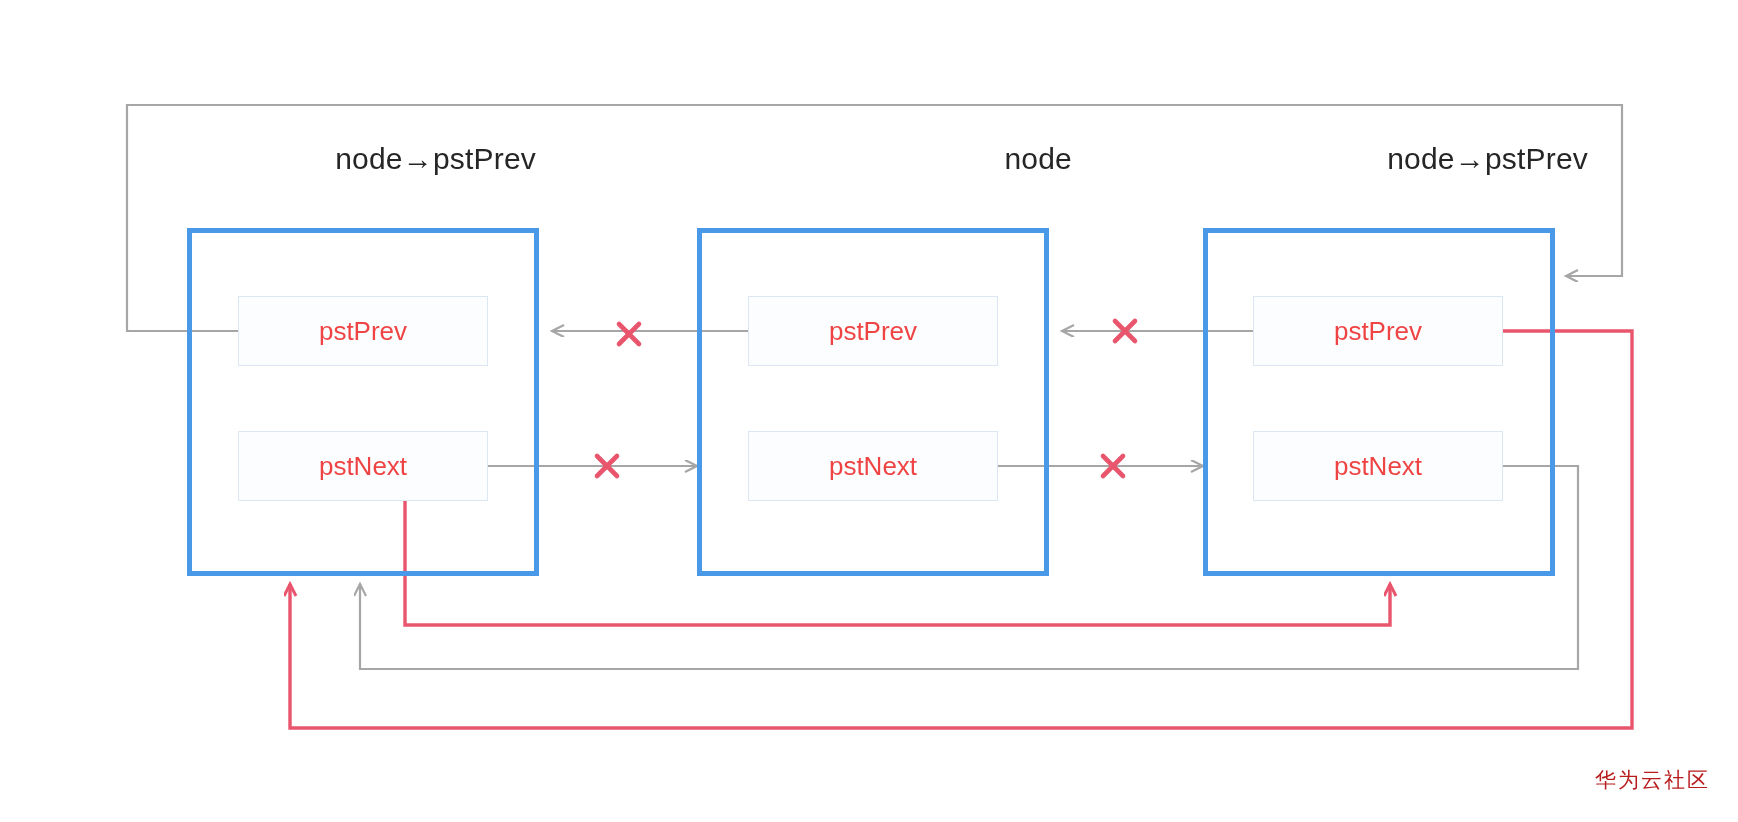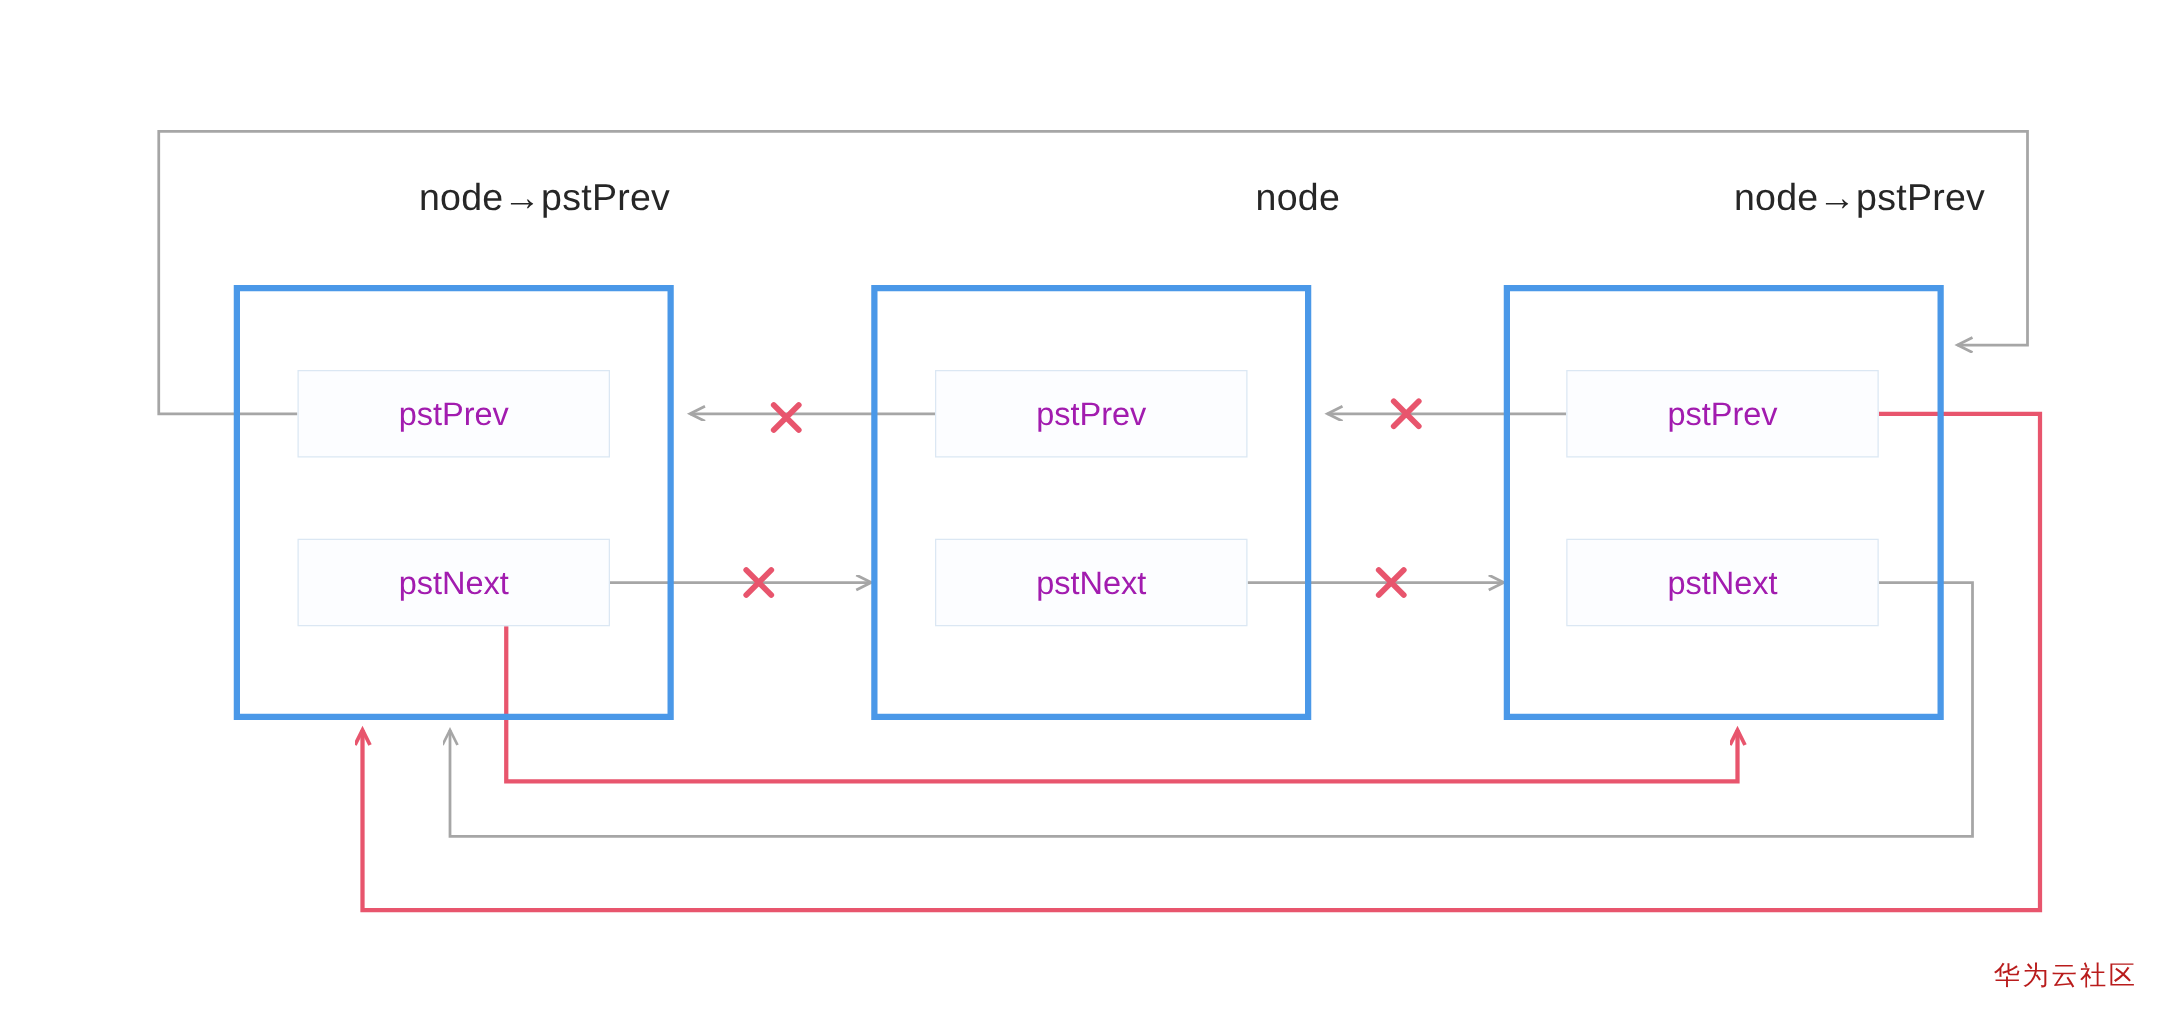--- a/index.html
+++ b/index.html
@@ -40,21 +40,21 @@
   }
   .field-box {
     position: absolute;
     border: 1px solid #dbe7f3;
     background: #fcfdff;
     box-sizing: border-box;
     display: flex;
     align-items: center;
     justify-content: center;
     font-size: 26px;
-    color: #a21caf;
+    color: #ef4444;
   }
   .watermark {
     position: absolute;
     right: 28px;
     bottom: 28px;
     font-size: 21px;
     color: #b91c1c;
     letter-spacing: 2px;
     white-space: nowrap;
   }

